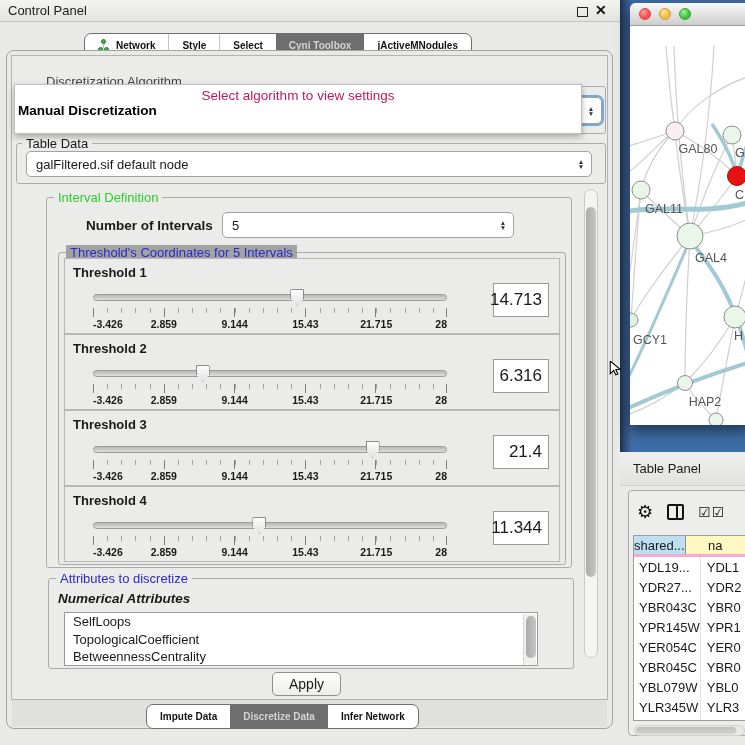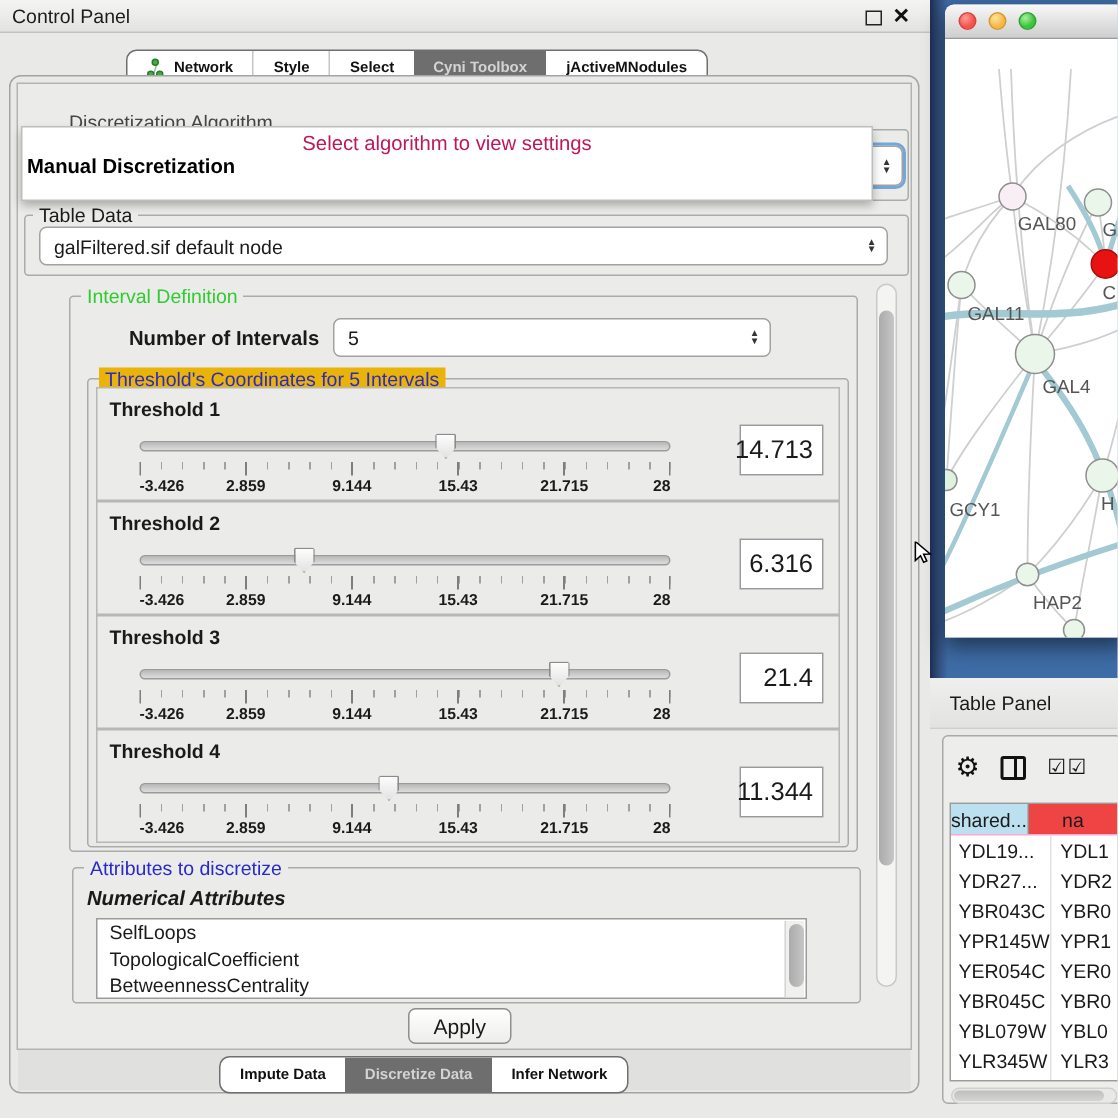--- a/index.html
+++ b/index.html
@@ -84,23 +84,23 @@
   #tp-header { left:620px; top:452px; width:125px; height:34px; background:linear-gradient(#EFEFED,#E2E2E0); border-bottom:1px solid #CFCFCD; }
   #tp-header .t { position:absolute; left:13px; top:9px; font-size:13px; }
   #tp-body { left:620px; top:486px; width:125px; height:259px; background:#E9E9E7; }
   #tp-box { position:absolute; left:8px; top:4px; width:120px; height:246px; background:#EDEDEB; border:1px solid #A9A9A9; border-radius:4px; }
   #tp-toolbar { position:absolute; left:8px; top:6px; width:108px; height:30px; display:flex; align-items:center; gap:14px; }
   .gear { font-family:"DejaVu Sans",sans-serif; font-size:18px; color:#111; line-height:18px; }
   .colsicon { width:17px; height:16px; border:2px solid #111; border-radius:2px; position:relative; }
   .colsicon::before { content:""; position:absolute; left:50%; top:0; bottom:0; width:2px; background:#111; }
   .cb { font-family:"DejaVu Sans",sans-serif; font-size:14px; color:#111; letter-spacing:1px; white-space:nowrap; }
   #tp-table { position:absolute; left:4px; top:44px; width:113px; height:186px; background:#fff; border:1px solid #9B9B9B; overflow:hidden; font-size:13px; }
-  .trowh { display:flex; height:21px; border-bottom:1px solid #f9a8d4; }
+  .trowh { display:flex; height:21px; border-bottom:3px solid #f9a8d4; }
   .trowh .c1 { width:68px; background:#BCE0EF; border-right:1px solid #8F8F8F; display:flex; align-items:center; justify-content:center; }
-  .trowh .c2 { width:90px; background:#ef4444; display:flex; align-items:center; justify-content:center; }
+  .trowh .c2 { width:90px; background:#fef9c3; display:flex; align-items:center; justify-content:center; }
   .trow { display:flex; height:20px; }
   .trow .c1 { width:68px; padding-left:5px; border-right:1px solid #E2E2E2; display:flex; align-items:center; white-space:nowrap; overflow:hidden; }
   .trow .c2 { width:45px; padding-left:6px; display:flex; align-items:center; white-space:nowrap; overflow:hidden; }
   #tp-hscroll { position:absolute; left:5px; top:234px; width:111px; height:11px; background:#E8E8E6; border-radius:6px; border:1px solid #D0D0CE; }
   #tp-hscroll .hthumb { position:absolute; left:1px; top:1px; height:7px; width:100px; background:linear-gradient(#BFBFBF,#D4D4D4); border-radius:5px; }
 
   #cursor { left:609px; top:361px; width:14px; height:15px; z-index:50; }
 
   svg text { font-family:"Liberation Sans",sans-serif; }
 </style>
@@ -174,21 +174,21 @@
 <div class="abs" style="left:86px;top:218px;font-size:13.5px;font-weight:700;">Number of Intervals</div>
 <div class="combo" style="left:222px;top:212px;width:292px;height:26px;">
   <div class="val">5</div>
   <div class="stepper">
       <span>▲</span>
       <span>▼</span>
     </div>
 </div>
 
 <div class="groupbox" style="left:58px;top:252px;width:508px;height:313px;background:#E9E9E7;"></div>
-<div class="grouplabel blue" style="left:66px;top:245px;background:#eab308;">Threshold's Coordinates for 5 Intervals</div>
+<div class="grouplabel blue" style="left:66px;top:245px;background:#a3a3a3;">Threshold's Coordinates for 5 Intervals</div>
 
 <div class="throw" style="top:258px;">
   <div class="thlabel">Threshold 1</div>
   <div class="slider">
     <div class="track"></div>
     <div class="thumb" style="left: calc(57.7% - 7px);"></div>
     <div class="ticks">
         <div class="minor"></div>
         <div class="major"></div>
       </div>

